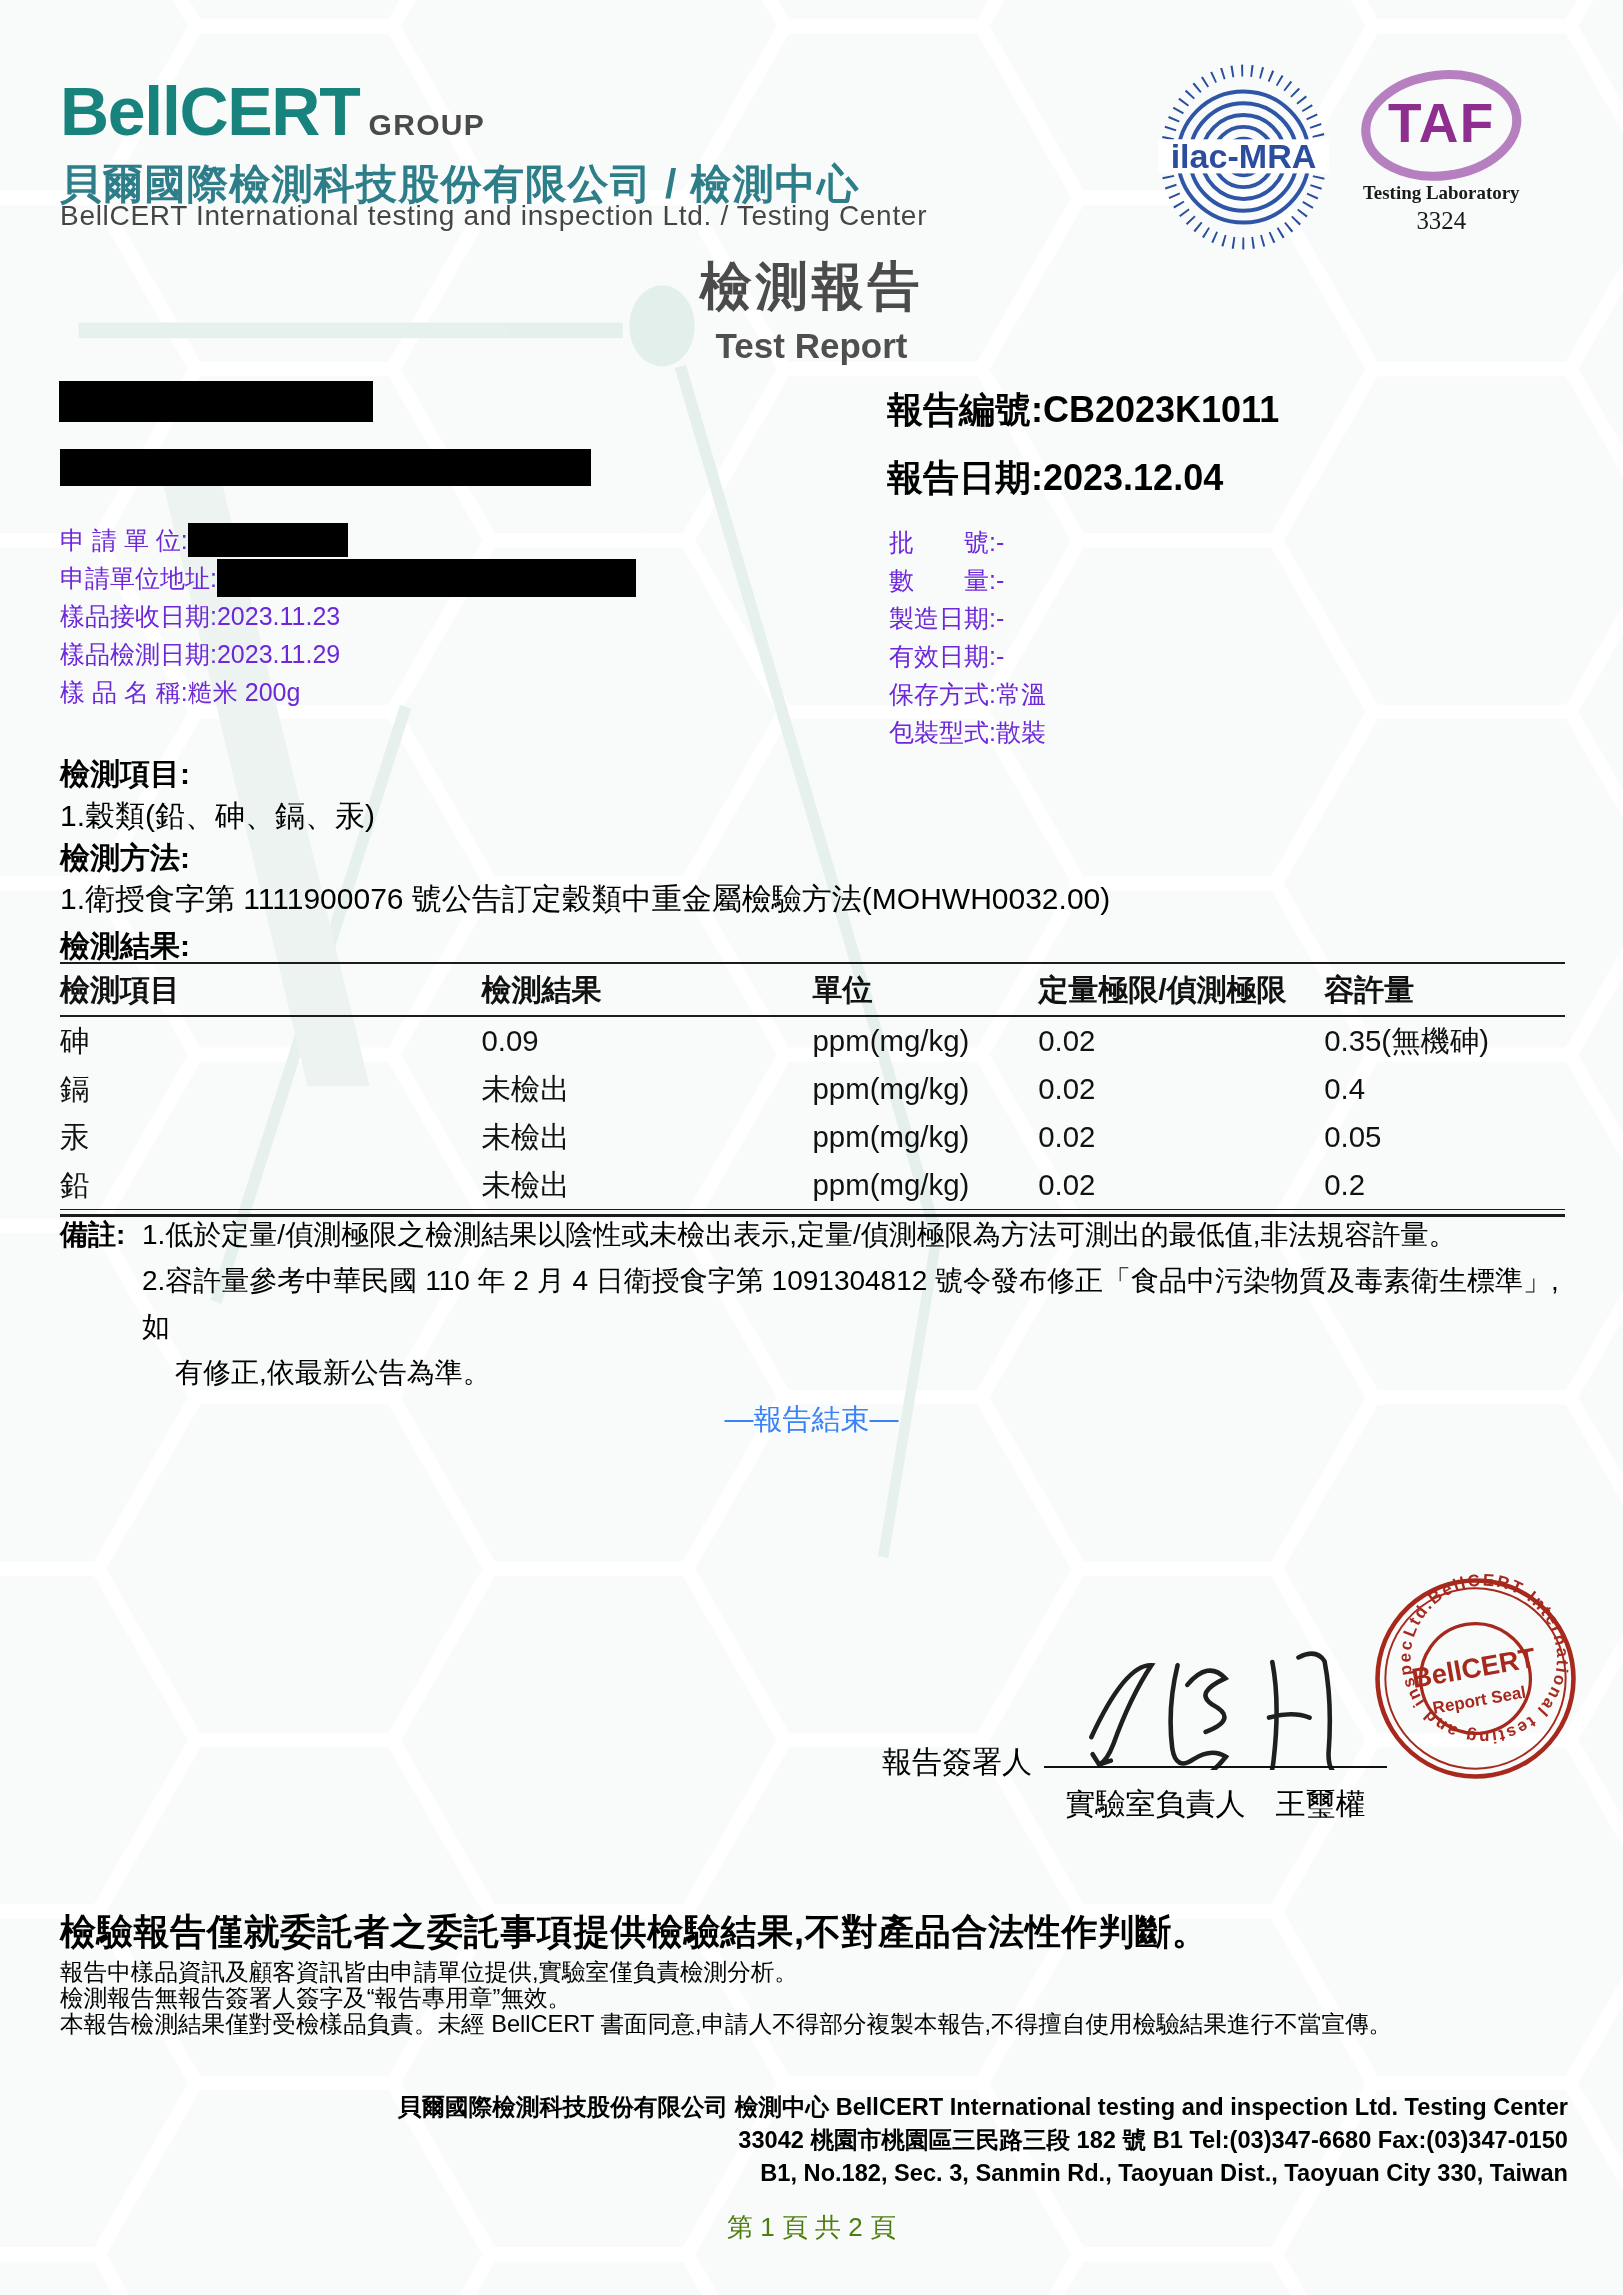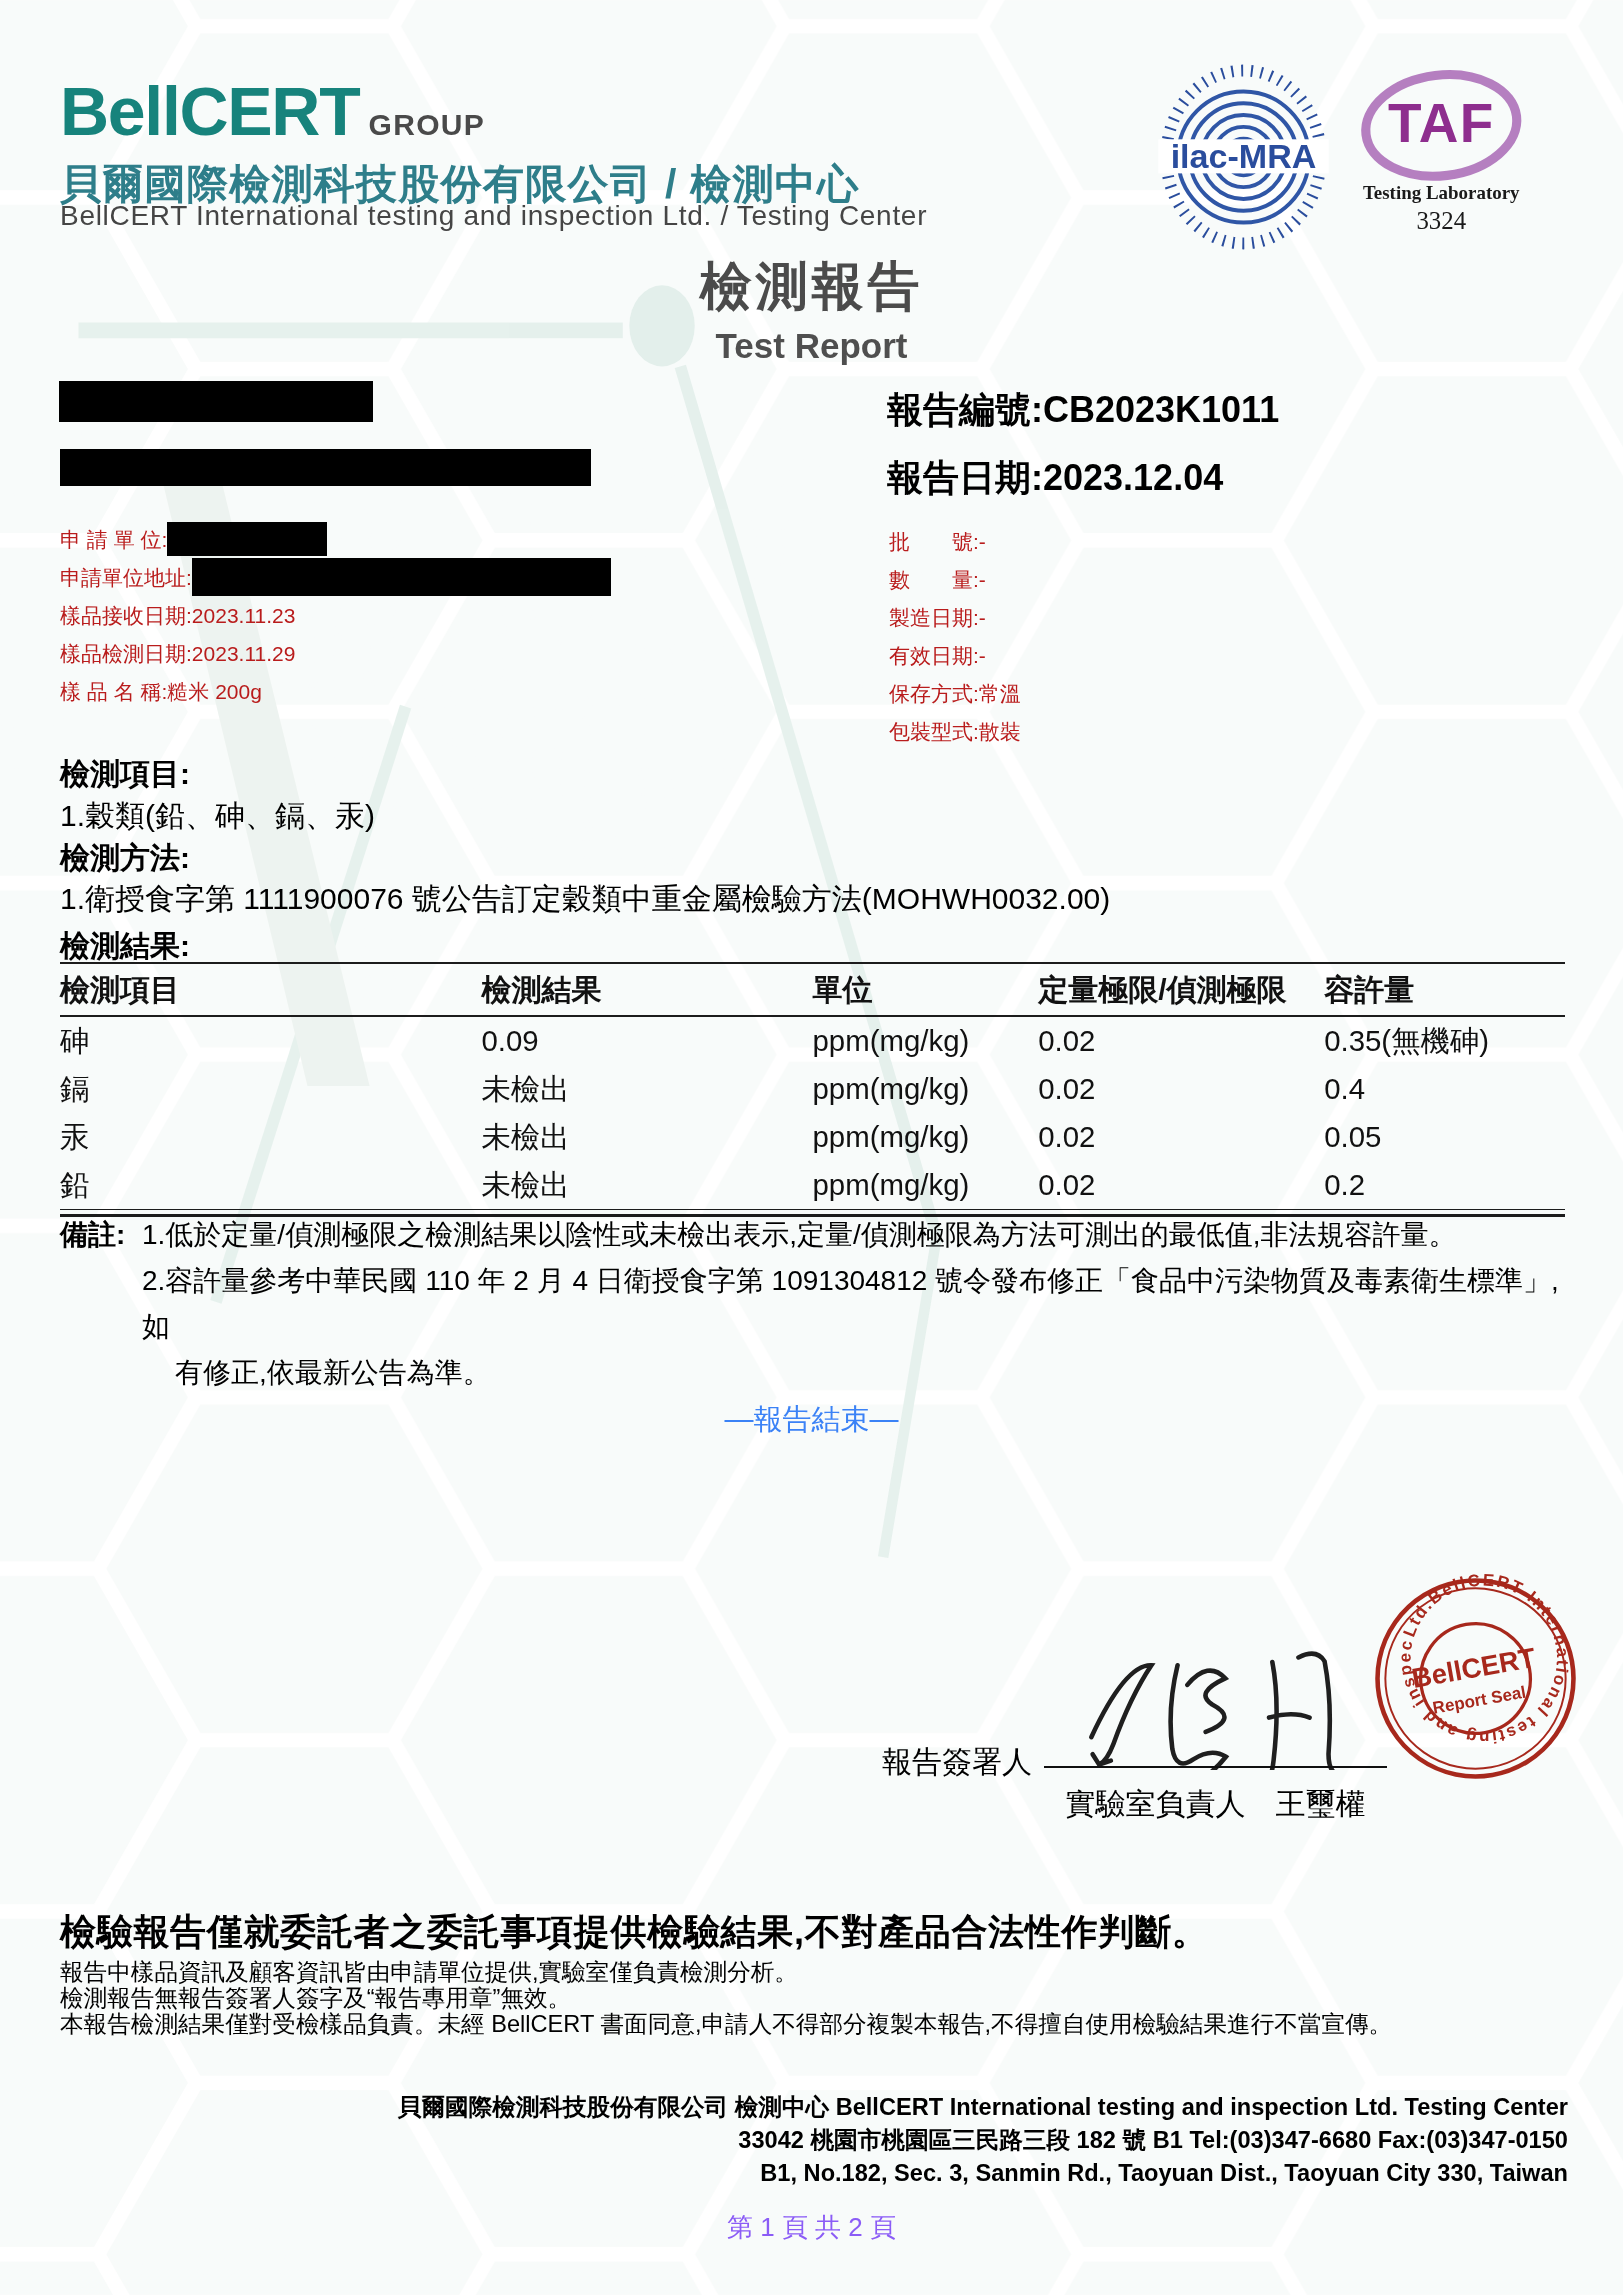--- a/index.html
+++ b/index.html
@@ -18,21 +18,21 @@
   .company-en{font-weight:400; font-size:28px; color:#454545; letter-spacing:0.7px;}
 
   
   .title-zh{width:100%; text-align:center; font-size:52px; font-weight:700; color:#4b4b4b; letter-spacing:3.9px;}
   .title-en{width:100%; text-align:center; font-size:35px; font-weight:700; color:#4f4f4f;}
 
   .redact{background:#000;}
 
   .meta{font-size:36px; font-weight:700; color:#000; line-height:68px; white-space:nowrap;}
 
-  .inforow{font-size:21px; line-height:38px; white-space:nowrap; color:#b91c1c;}
+  .inforow{font-size:25px; line-height:38px; white-space:nowrap; color:#6d28d9;}
   .inforow .lbl{display:inline-block;}
   .rbar{display:inline-block; vertical-align:middle; background:#000;}
   .r1{width:160px; height:34px; margin-top:-5.2px;}
   .r2{width:419px; height:38px; margin-top:-5.2px;}
 
   .seclabel{font-size:30px; font-weight:700; color:#000;}
   .secline{font-size:30px; color:#000;}
 
   .rtable{width:1505px; border-top:2.6px solid #1c1c1c;}
   .trow{display:grid; grid-template-columns:28% 22% 15% 19% 16%; text-align:left;}
@@ -47,21 +47,21 @@
   .endmark{width:100%; text-align:center; font-size:29px; color:#3b82f6;}
 
   .sig-label{font-size:30px; color:#000;}
   .sig-line{width:343px; border-top:2.6px solid #101010;}
   .sig-title{width:343px; text-align:center; font-size:30px; color:#000;}
 
   .disc-head{font-size:36px; font-weight:700; color:#000; letter-spacing:0.7px;}
   .disc-line{font-size:23.6px; color:#000; line-height:26px;}
 
   .footer-line{width:1510px; text-align:right; font-size:23.6px; font-weight:700; color:#000; line-height:33px;}
-  .pagenum{width:100%; text-align:center; font-size:26px; color:#8b5cf6;}
+  .pagenum{width:100%; text-align:center; font-size:26px; color:#4d7c0f;}
 </style>
 </head>
 <body>
 
 <div class="page">
 
   <svg class="bgsvg" width="1623" height="2295" viewBox="0 0 2481 3508">
     <defs>
       <pattern id="hexpat" x="0" y="40" width="900" height="524" patternUnits="userSpaceOnUse">
         <g fill="#f1f6f4" stroke="#ffffff" stroke-width="22">

